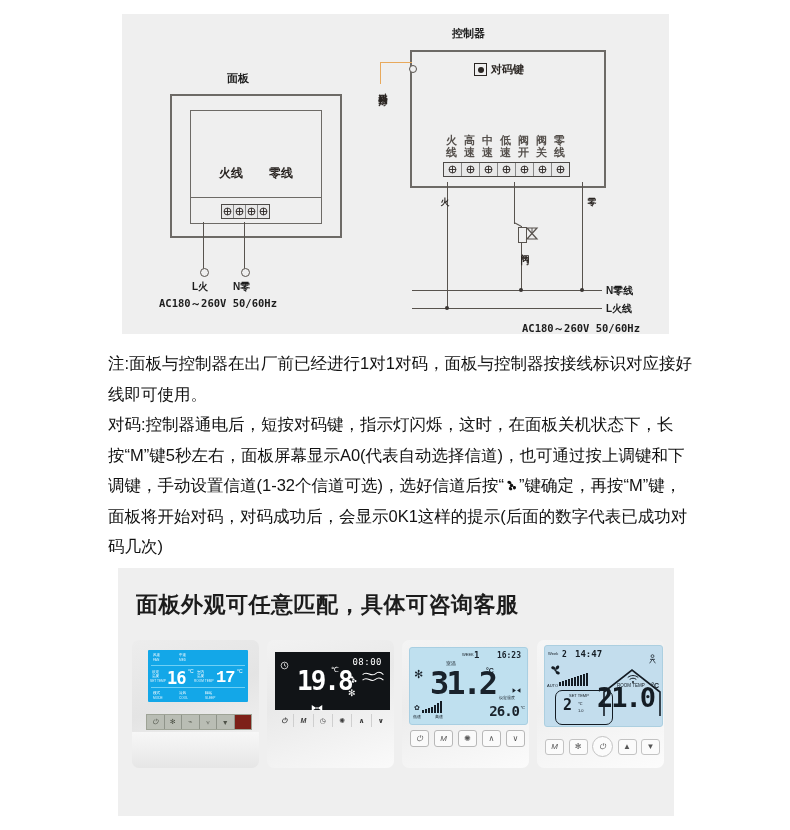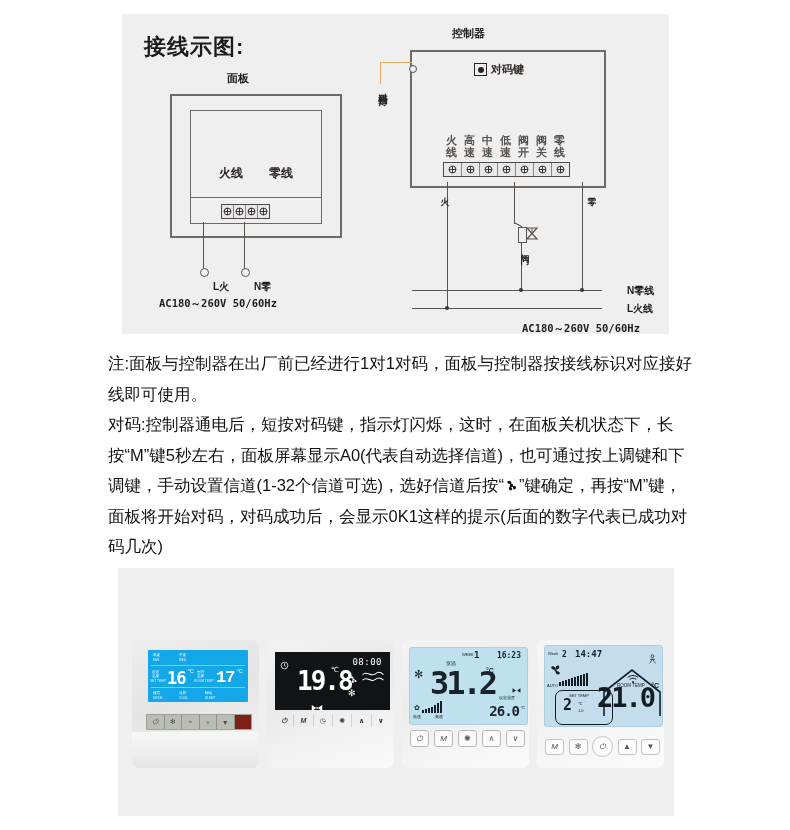--- a/index.html
+++ b/index.html
@@ -68,21 +68,21 @@
     display:flex;align-items:center;justify-content:center;
   }
   .term:last-child{border-right:none;}
   .term svg{display:block;}
   .lead{position:absolute;background:#58534e;width:1.2px;}
   .dot-open{
     position:absolute;width:7px;height:7px;border:1.4px solid #58534e;
     border-radius:50%;background:#efefef;
   }
   .lead-label{
-    position:absolute;font-size:10px;font-weight:700;color:#1c1c1c;white-space:nowrap;margin-left:21px;
+    position:absolute;font-size:10px;font-weight:700;color:#1c1c1c;white-space:nowrap;
   }
   .volt-label{
     position:absolute;font-size:10.5px;font-weight:700;color:#1c1c1c;
     font-family:"DejaVu Sans Mono","Liberation Mono",monospace;white-space:nowrap;
   }
 
   
   .ctrl-outer{
     position:absolute;left:288px;top:36px;width:192px;height:134px;
     border:2px solid #6d6a66;background:#efefef;
@@ -263,21 +263,20 @@
   .d4 .btnrow i.rnd{width:19px;height:19px;border-radius:50%;}
   .lcd-mini{font-size:4px;color:#141c24;position:absolute;line-height:5px;}
   .bars{position:absolute;display:flex;align-items:flex-end;gap:1px;}
   .bars b{display:block;width:2px;background:#141c24;}
 </style>
 </head>
 <body>
 
 <div class="diagram-panel">
 
-  <div class="diagram-title">接线示图:</div>
   <div class="sub-title panel-subtitle">面板</div>
   <div class="sub-title ctrl-subtitle">控制器</div>
 
   <div class="panel-outer">
     <div class="panel-inner">
 
 
       <div class="hz-label hz-huo">
         <div>火线</div>
       </div>
@@ -426,20 +425,21 @@
   <p>注:面板与控制器在出厂前已经进行1对1对码，面板与控制器按接线标识对应接好线即可使用。</p>
   <p><span>对码:控制器通电后，短按对码键，指示灯闪烁，这时，在面板关机状态下，长按“M”键5秒左右，面板屏幕显示A0(代表自动选择信道)，也可通过按上调键和下调键，手动设置信道(1-32个信道可选)，选好信道后按“</span><span class="fanglyph"><svg width="15" height="15" viewBox="0 0 20 20">
           <circle cx="10" cy="10" r="2.3" fill="#111"></circle>
           <path d="M10 7.6 C10 3 5.5 2.5 4.6 5 C3.8 7.3 7 8.5 10 7.6 Z" fill="#111"></path>
           <path d="M12.2 11 C16.5 9.5 16.9 13.8 14.6 15 C12.4 16.1 11.3 13.3 12.2 11 Z" fill="#111"></path>
           <path d="M8 11.3 C4.4 14 7.7 17.1 10 16.2 C12.2 15.3 10.3 12.4 8 11.3 Z" fill="#111"></path>
         </svg></span><span>”键确定，再按“M”键，面板将开始对码，对码成功后，会显示0K1这样的提示(后面的数字代表已成功对码几次)</span></p>
 </div>
 
 <div class="products-panel">
+  <div class="products-title">面板外观可任意匹配，具体可咨询客服</div>
 
   <div class="product-row">
 
     <div class="device d1">
       <div class="screen">
         <div class="srow tiny2" style="left:5px;top:3px;">风速</div>
         <div class="srow tiny" style="left:5px;top:8px;">FAN</div>
         <div class="srow tiny2" style="left:31px;top:3px;">中速</div>
         <div class="srow tiny" style="left:31px;top:8px;">MED</div>
         <div class="hr" style="top:15px;"></div>

